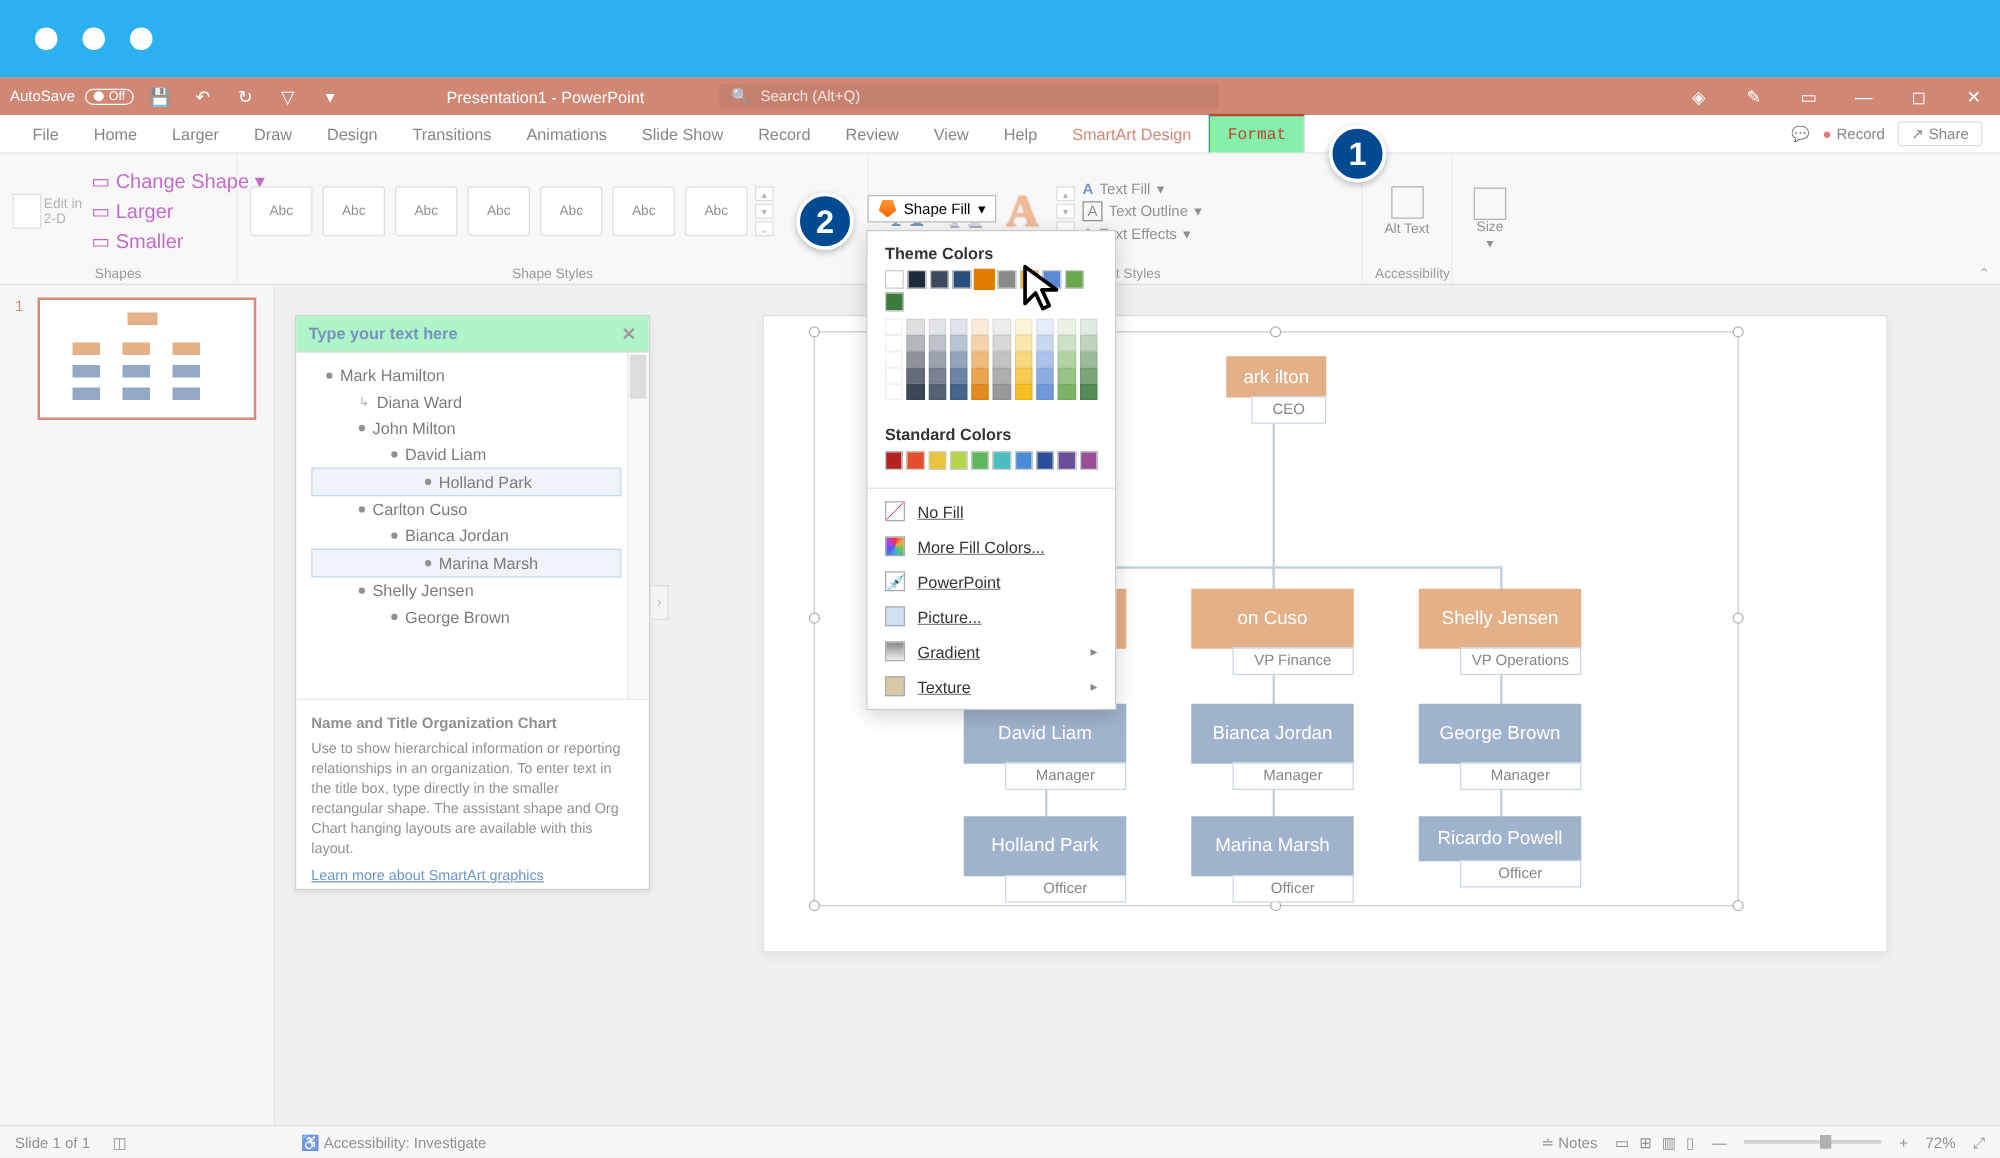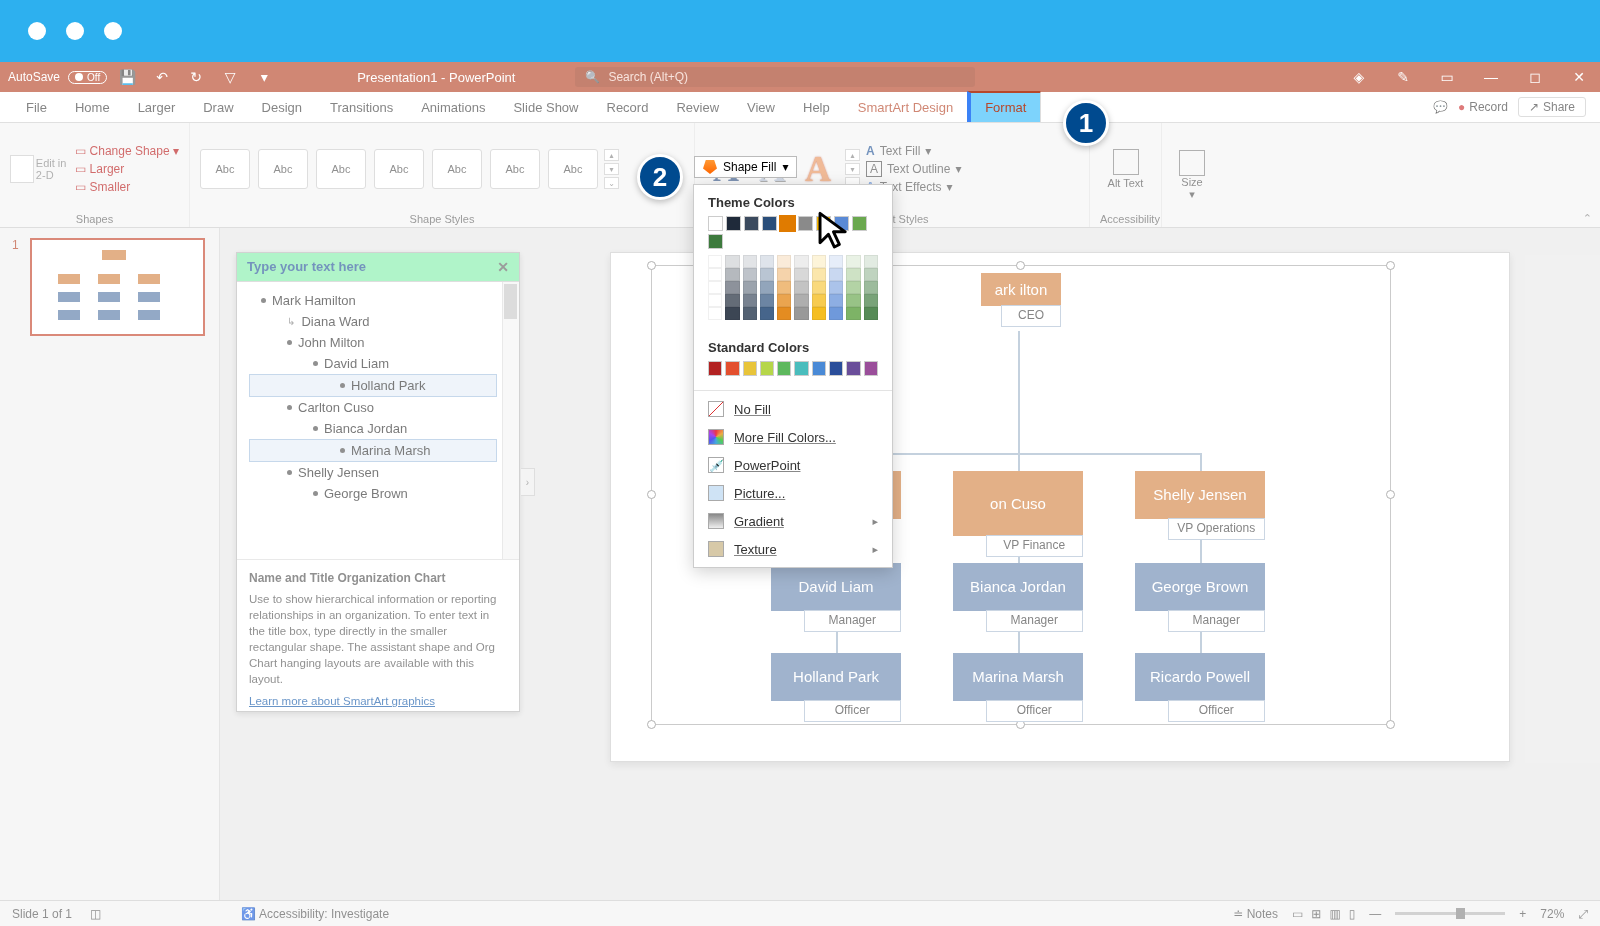--- a/index.html
+++ b/index.html
@@ -19,34 +19,34 @@
 .autosave-toggle::before { content: ''; width: 8px; height: 8px; background: #fff; border-radius: 50%; display: inline-block; }
 .qat-icon { width: 18px; height: 18px; display: inline-flex; align-items: center; justify-content: center; font-size: 14px; margin: 0 4px; color: #fff; }
 .doc-title { margin-left: 80px; font-size: 13px; }
 .search-box { display: flex; align-items: center; background: #a53e23; border-radius: 3px; margin-left: 60px; padding: 3px 10px; width: 400px; gap: 8px; font-size: 12px; color: #f5d5cb; }
 .title-right { margin-left: auto; display: flex; gap: 18px; }
 
 
 .ribbon-tabs { background: #fff; height: 31px; display: flex; align-items: stretch; font-size: 13px; padding-left: 12px; border-bottom: 1px solid #d0d0d0; gap: 0; }
 .tab { padding: 0 14px; display: flex; align-items: center; color: #444; cursor: pointer; }
 .tab.smartart-design { color: #b7472a; }
-.tab.format { color: #b7472a; background: #7dd3fc; border-top: 2px solid #b7472a; border-left: 4px solid #3b82f6; border-right: 1px solid #ddd; position: relative; z-index: 60; margin-top: -1px; }
+.tab.format { color: #b7472a; background: #86efac; border-top: 2px solid #b7472a; border-left: 1px solid #3b82f6; border-right: 1px solid #ddd; position: relative; z-index: 60; margin-top: -1px; font-family: Liberation Mono, monospace; }
 .ribbon-tabs-right { margin-left: auto; display: flex; align-items: center; gap: 10px; padding-right: 14px; }
 .rtb-item { display: flex; align-items: center; gap: 4px; color: #444; font-size: 12px; }
 .share-btn { border: 1px solid #ccc; padding: 2px 10px; border-radius: 3px; }
 
 
 .ribbon { background: #f5f5f5; height: 105px; display: flex; border-bottom: 1px solid #ccc; position: relative; }
 .ribbon-group { display: flex; flex-direction: column; border-right: 1px solid #e3e3e3; padding: 4px 10px 0; }
 .group-content { flex: 1; display: flex; align-items: center; gap: 6px; }
 .group-label { text-align: center; font-size: 11px; color: #666; padding: 2px 0; }
 
 .edit2d-stack { display: flex; align-items: center; gap: 2px; font-size: 11px; color: #888; }
 .edit2d-icon { width: 36px; height: 28px; border: 1px solid #ccc; background: #fff; position: relative; }
-.small-opt { font-size: 12px; color: #b91c1c; padding: 2px 0; white-space: nowrap; }
+.small-opt { font-size: 16px; color: #a21caf; padding: 2px 0; white-space: nowrap; }
 
 .style-gallery { display: flex; gap: 8px; }
 .style-thumb { width: 50px; height: 40px; border: 1px solid #ccc; background: #fff; display: flex; align-items: center; justify-content: center; font-size: 11px; color: #555; border-radius: 3px; }
 .gallery-arrows { display: flex; flex-direction: column; gap: 2px; justify-content: center; }
 .gallery-arrow { width: 15px; height: 12px; border: 1px solid #ccc; font-size: 8px; display:flex;align-items:center;justify-content:center;background:#fff;color:#888; }
 
 .shape-fill-btn { border: 1px solid #bbb; background: #fff; padding: 3px 8px; font-size: 12px; display: flex; align-items: center; gap: 6px; position: relative; z-index: 70; }
 .bucket-icon { width: 14px; height: 14px; background: linear-gradient(#ff9933, #ff6600); clip-path: polygon(20% 0, 80% 0, 100% 60%, 50% 100%, 0 60%); }
 
 .wordart-sample { font-family: Georgia, serif; font-size: 36px; font-weight: bold; padding: 2px 8px; }
@@ -374,30 +374,30 @@
 
       <div class="org-line" style="left:407px;top:78px;width:2px;height:130px"></div>
       <div class="org-line" style="left:225px;top:200px;width:366px;height:2px"></div>
       <div class="org-line" style="left:225px;top:200px;width:2px;height:18px"></div>
       <div class="org-line" style="left:407px;top:200px;width:2px;height:18px"></div>
       <div class="org-line" style="left:589px;top:200px;width:2px;height:18px"></div>
       <div class="org-line" style="left:225px;top:268px;width:2px;height:150px"></div>
       <div class="org-line" style="left:407px;top:268px;width:2px;height:150px"></div>
       <div class="org-line" style="left:589px;top:268px;width:2px;height:150px"></div>
 
-      <div class="org-node" style="left:370px;top:20px;width:80px;">
+      <div class="org-node" style="left:370px;top:32px;width:80px;">
         <div class="org-name orange">ark ilton</div>
         <div class="org-title">CEO</div>
       </div>
 
       <div class="org-node" style="left:160px;top:218px;width:130px">
         <div class="org-name orange" style="height:48px">Jo</div>
       </div>
       <div class="org-node" style="left:342px;top:218px;width:130px">
-        <div class="org-name orange" style="height:65px;display:flex;align-items:center;justify-content:center">on Cuso</div>
+        <div class="org-name orange" style="height:48px;display:flex;align-items:center;justify-content:center">on Cuso</div>
         <div class="org-title">VP Finance</div>
       </div>
       <div class="org-node" style="left:524px;top:218px;width:130px">
         <div class="org-name orange" style="height:48px;display:flex;align-items:center;justify-content:center">Shelly Jensen</div>
         <div class="org-title">VP Operations</div>
       </div>
 
       <div class="org-node" style="left:160px;top:310px;width:130px">
         <div class="org-name" style="height:48px;display:flex;align-items:center;justify-content:center">David Liam</div>
         <div class="org-title">Manager</div>
@@ -413,21 +413,21 @@
 
       <div class="org-node" style="left:160px;top:400px;width:130px">
         <div class="org-name" style="height:48px;display:flex;align-items:center;justify-content:center">Holland Park</div>
         <div class="org-title">Officer</div>
       </div>
       <div class="org-node" style="left:342px;top:400px;width:130px">
         <div class="org-name" style="height:48px;display:flex;align-items:center;justify-content:center">Marina Marsh</div>
         <div class="org-title">Officer</div>
       </div>
       <div class="org-node" style="left:524px;top:400px;width:130px">
-        <div class="org-name" style="height:48px;display:flex;align-items:center;justify-content:center">Ricardo Powell</div>
+        <div class="org-name" style="height:36px;display:flex;align-items:center;justify-content:center">Ricardo Powell</div>
         <div class="org-title">Officer</div>
       </div>
     </div>
 
   </div>
 </div>
 
 <div class="scrim"></div>
 
 <div class="fill-menu" style="top:184px">

